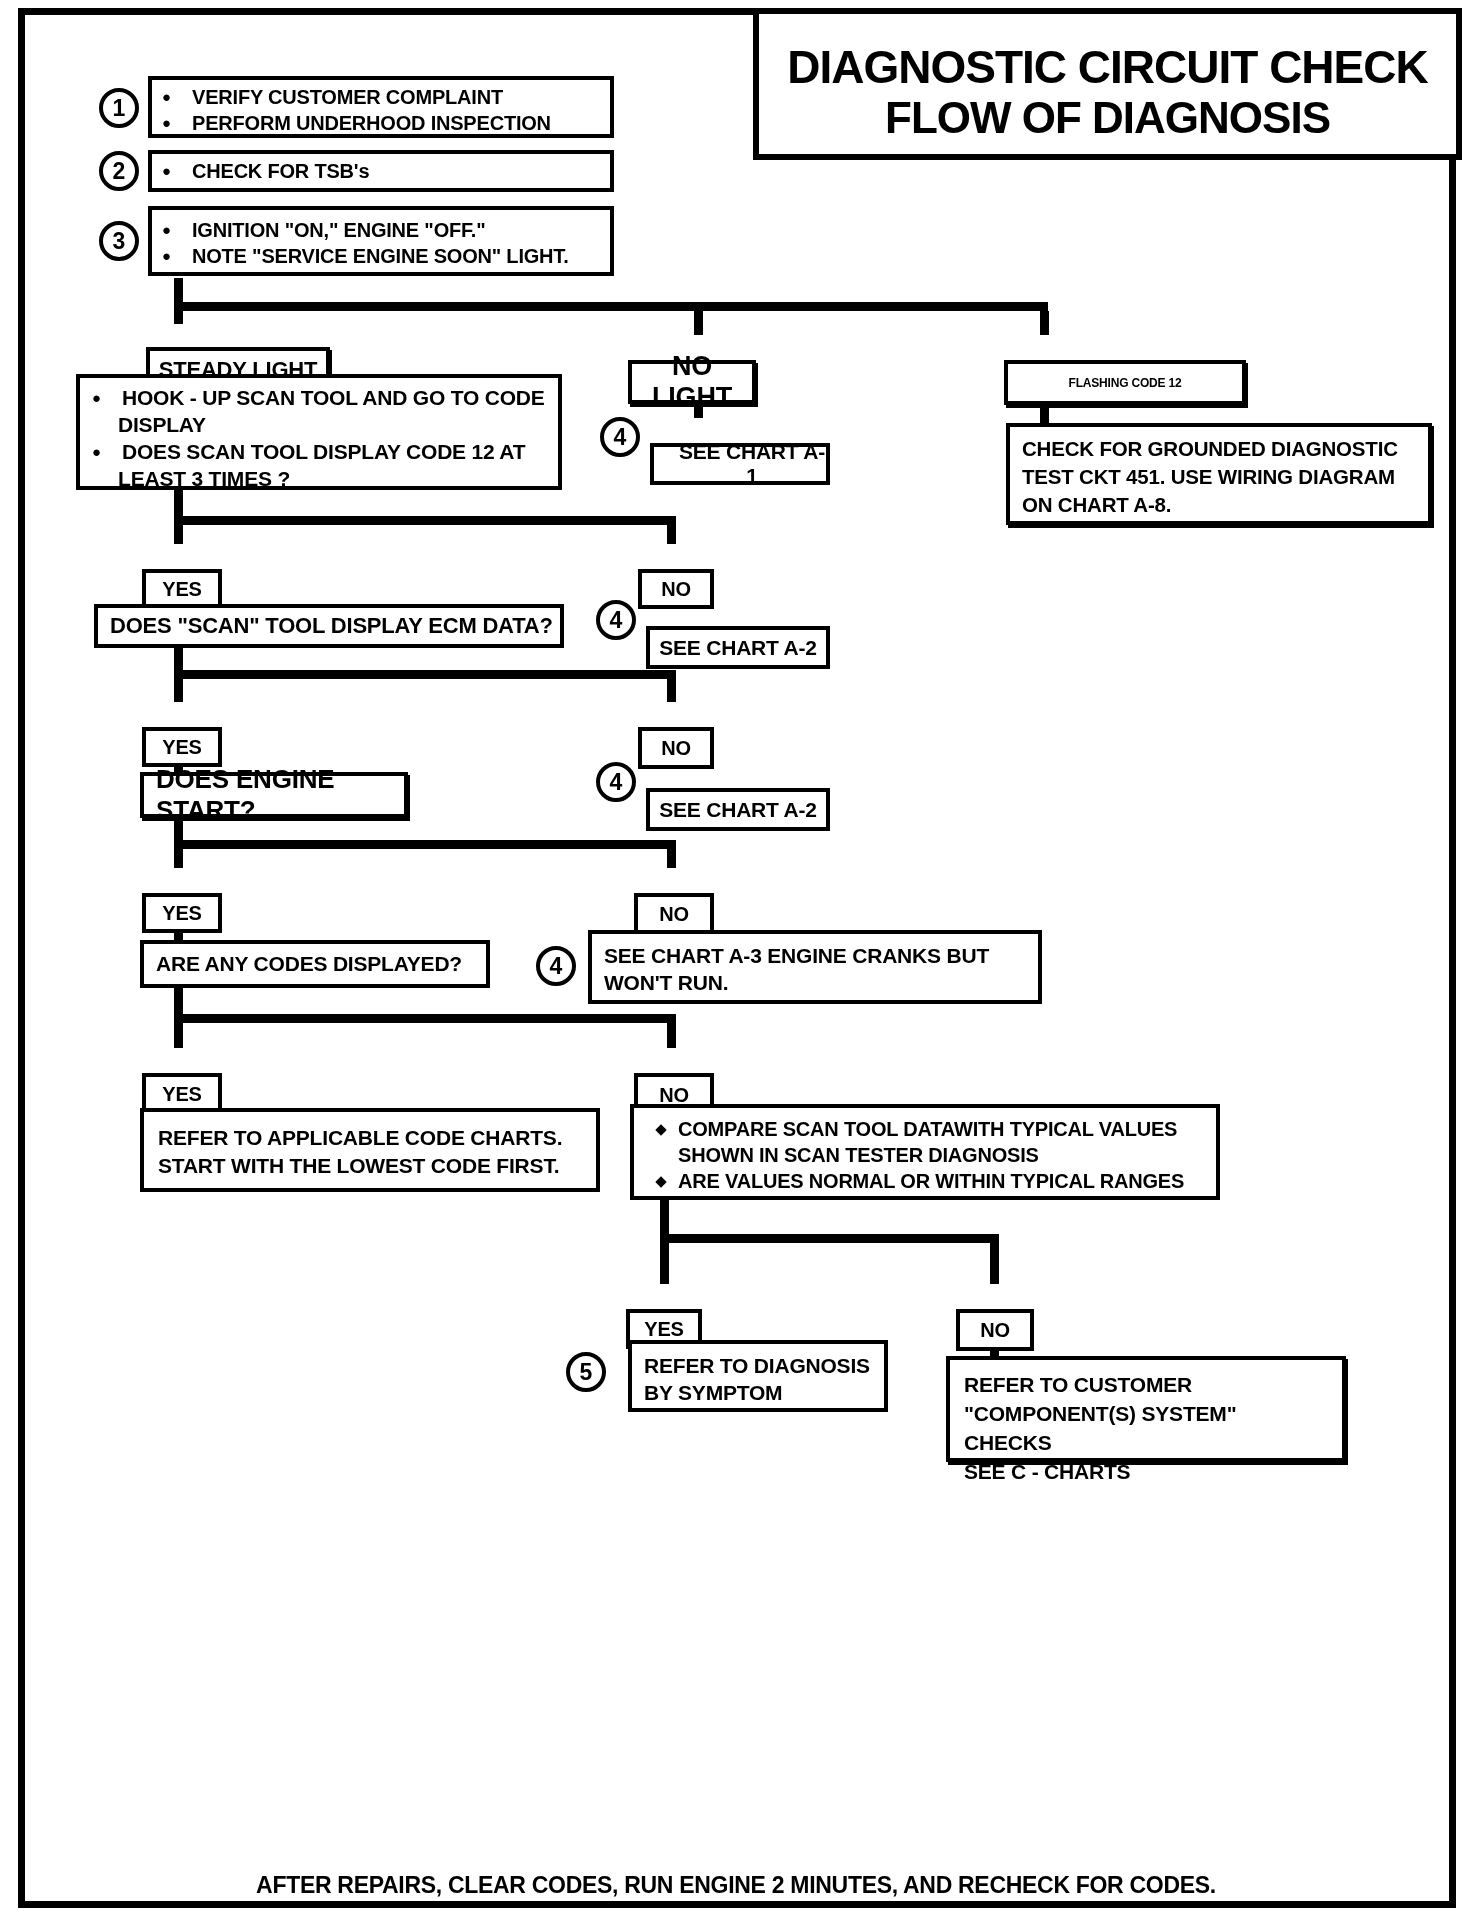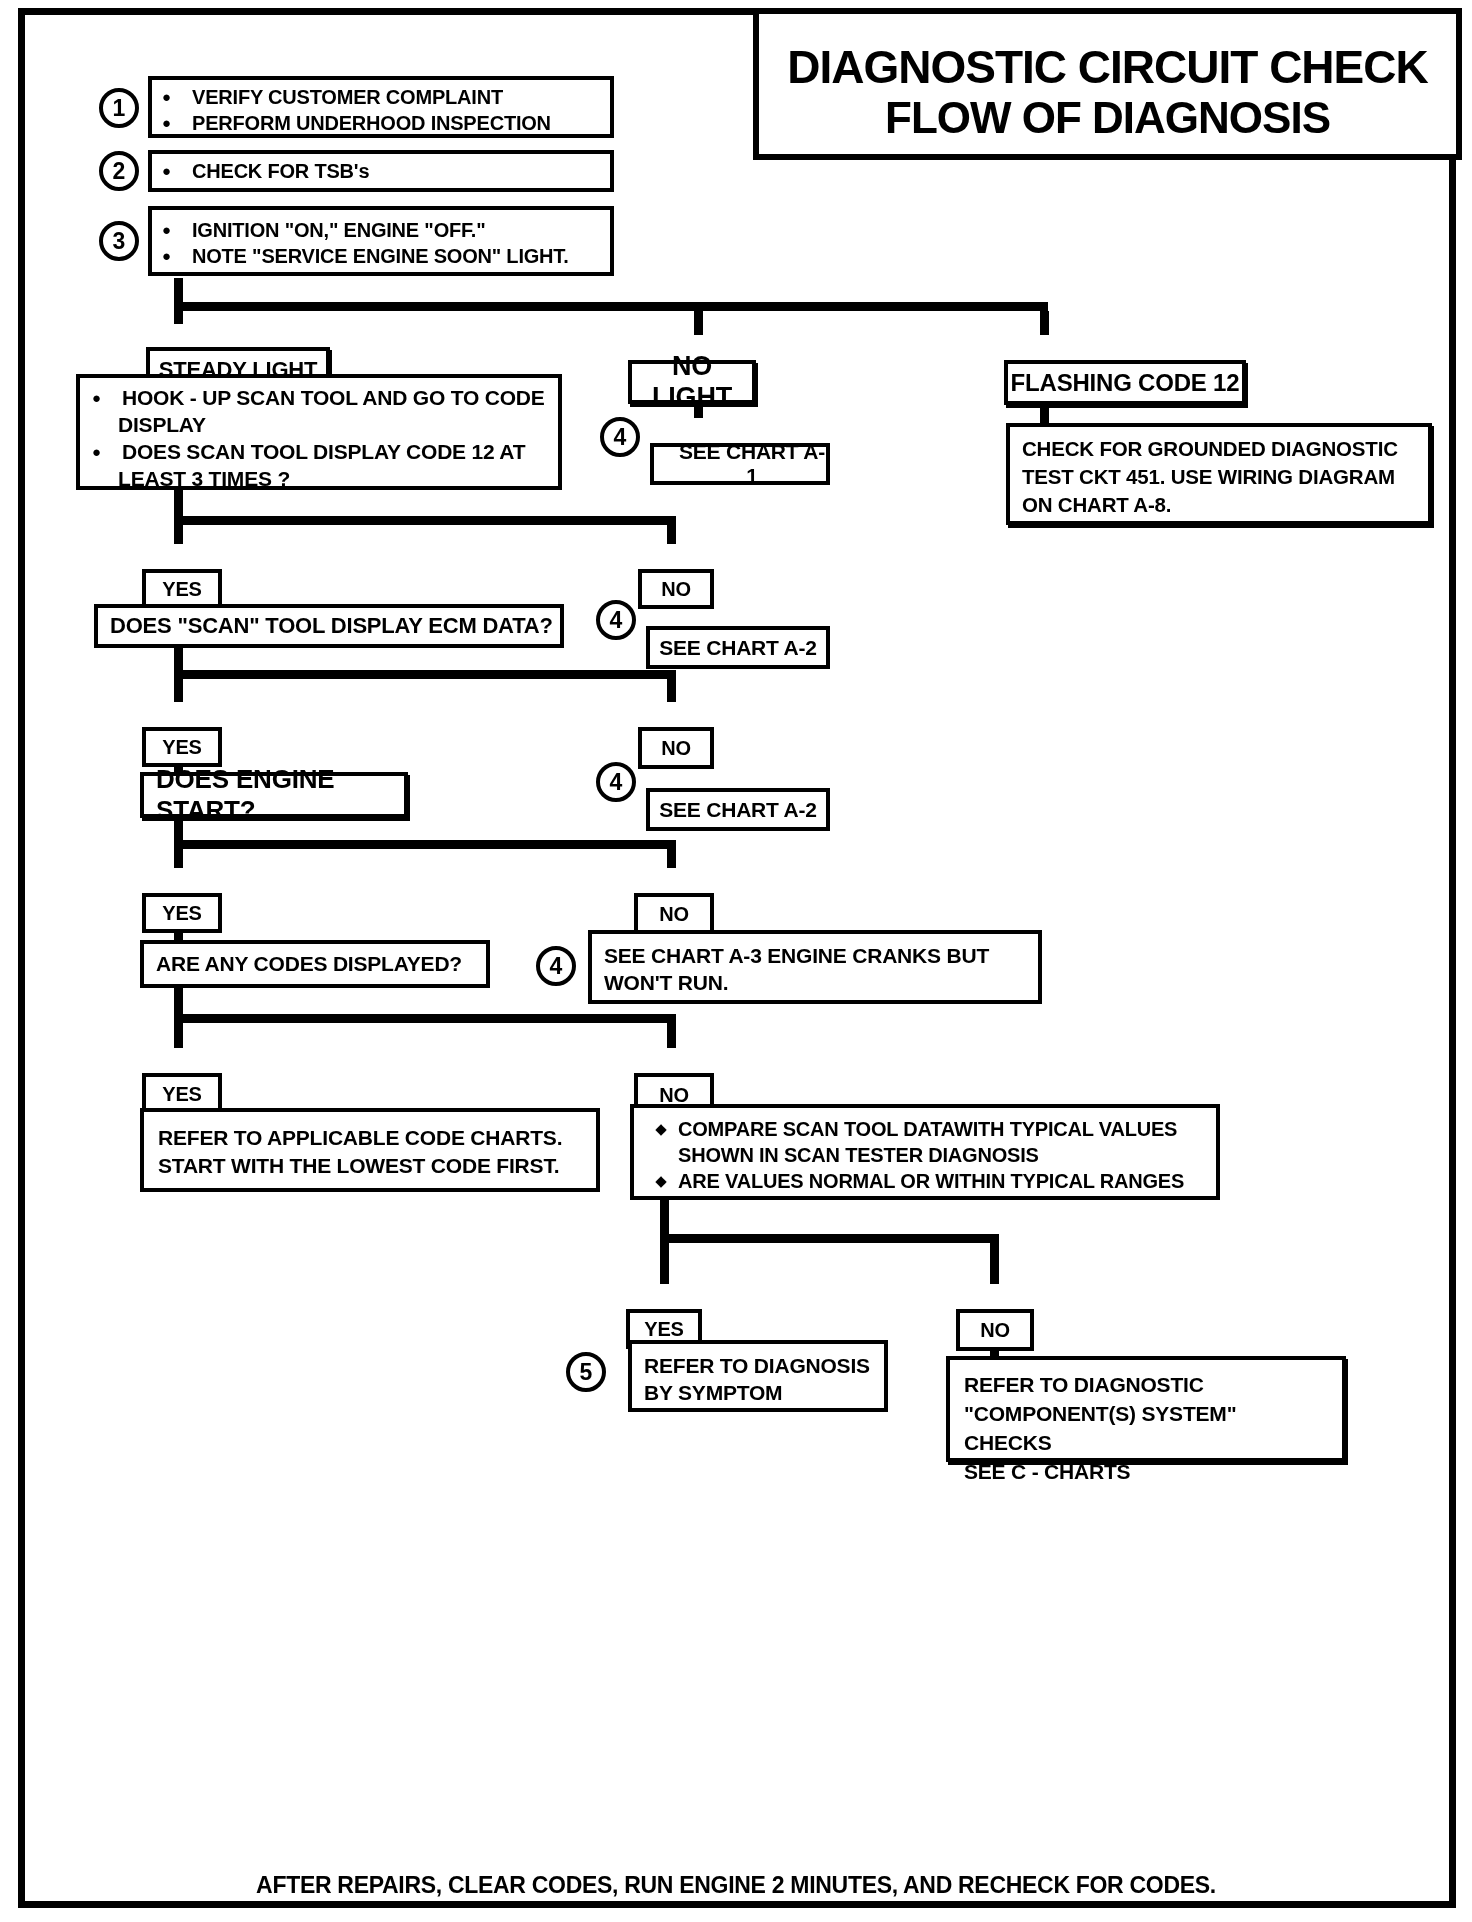--- a/index.html
+++ b/index.html
@@ -105,21 +105,21 @@
   <div class="line" style="left:990px;top:1234px;width:9px;height:50px;"></div>
   <div class="line" style="left:660px;top:1322px;width:9px;height:20px;"></div>
   <div class="line" style="left:990px;top:1324px;width:9px;height:34px;"></div>
 
   <div class="box center shadow" style="left:146px;top:320px;width:184px;height:46px;font-size:22px;">
     <span>STEADY LIGHT</span>
   </div>
   <div class="box center shadow" style="left:628px;top:333px;width:128px;height:44px;font-size:27px;">
     <span>NO LIGHT</span>
   </div>
-  <div class="box center shadow" style="left:1004px;top:333px;width:242px;height:45px;font-size:24px;">
+  <div class="box center shadow" style="left:1004px;top:333px;width:242px;height:45px;font-size:12px;">
     <span>FLASHING CODE 12</span>
   </div>
 
   <div class="box t21" style="left:76px;top:374px;width:486px;height:116px;padding:6px 8px;">
     <div class="brow">
         <span class="bdot">●</span>
         <span>HOOK - UP SCAN TOOL AND GO TO CODE</span>
       </div>
     <div class="indent">DISPLAY</div>
     <div class="brow">
@@ -227,19 +227,19 @@
 
   <div class="circle" style="left:566px;top:1352px;">
       <span>5</span>
     </div>
   <div class="box t21" style="left:628px;top:1340px;width:260px;height:72px;padding:8px 12px;">
     <div>REFER TO DIAGNOSIS</div>
     <div>BY SYMPTOM</div>
   </div>
 
   <div class="box t21 shadow" style="left:946px;top:1356px;width:400px;height:106px;padding:10px 14px;line-height:29px;">
-    <div>REFER TO DIAGNOSTIC</div>
+    <div>REFER TO CUSTOMER</div>
     <div>"COMPONENT(S) SYSTEM" CHECKS</div>
     <div>SEE  C - CHARTS</div>
   </div>
 
   <div class="abs" style="left:0;top:1872px;width:1472px;text-align:center;font-size:23px;letter-spacing:-0.3px;">AFTER REPAIRS, CLEAR CODES, RUN ENGINE 2 MINUTES, AND RECHECK FOR CODES.</div>
 </div>
 
 </body></html>

